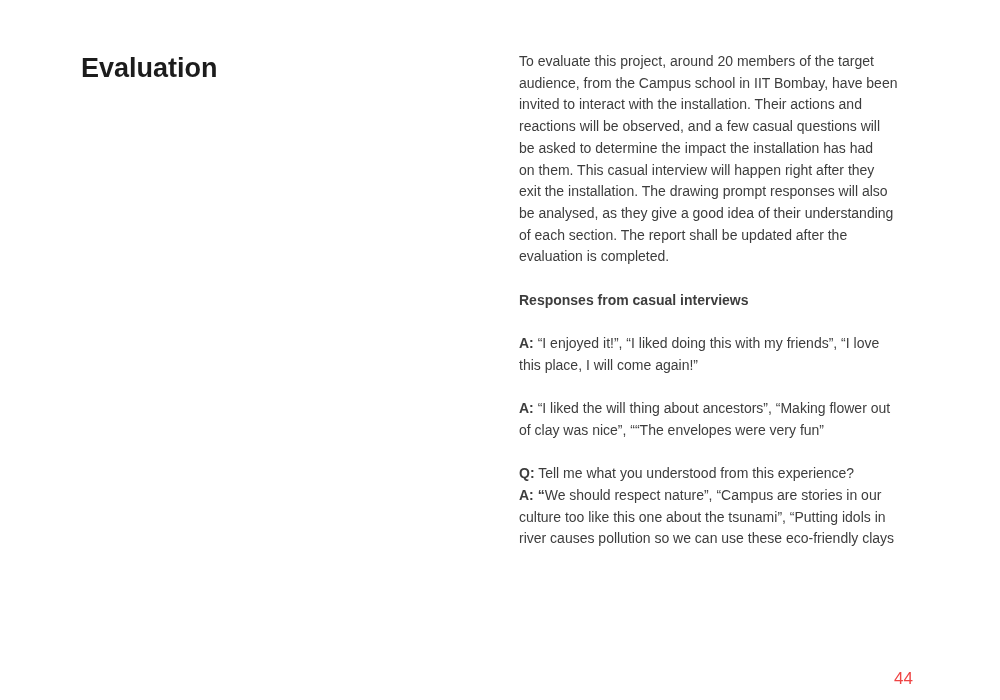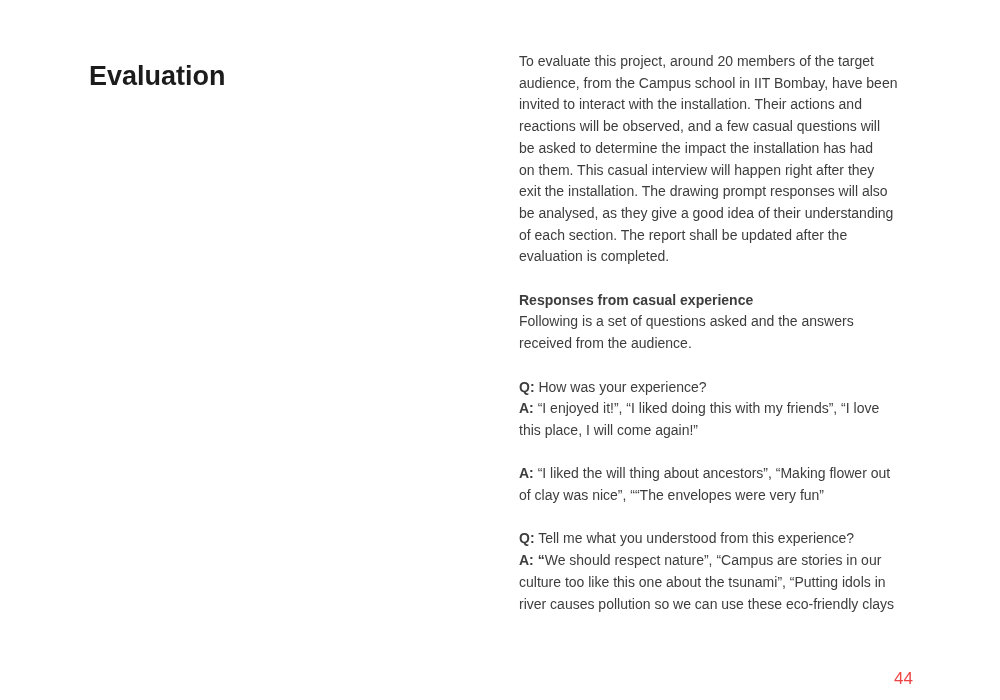--- a/index.html
+++ b/index.html
@@ -18,21 +18,21 @@
     height: 700px;
     background: #ffffff;
   }
   .left-col {
     position: absolute;
     left: 81px;
     top: 54px;
     width: 380px;
   }
   .section-title {
-    margin: 8px;
+    margin: 0;
     font-size: 27px;
     line-height: 28px;
     font-weight: 700;
     color: #1c1c1c;
   }
   .right-col {
     position: absolute;
     left: 519px;
     top: 51px;
     width: 452px;
@@ -71,27 +71,24 @@
 invited to interact with the installation. Their actions and
 reactions will be observed, and a few casual questions will
 be asked to determine the impact the installation has had
 on them. This casual interview will happen right after they
 exit the installation. The drawing prompt responses will also
 be analysed, as they give a good idea of their understanding
 of each section. The report shall be updated after the
 evaluation is completed.</p>
 
     <div class="block">
-        <p class="body bold">Responses from casual experience</p>
-        <p class="body">Following is a set of questions asked and the answers
-received from the audience.</p>
+        <p class="body bold">Responses from casual interviews</p>
       </div>
 
     <div class="block">
-        <p class="body"><b class="lbl">Q:</b><span> How was your experience?</span></p>
         <p class="body"><b class="lbl">A:</b><span> “I enjoyed it!”, “I liked doing this with my friends”, “I love
 this place, I will come again!”</span></p>
       </div>
 
     <div class="block">
         <p class="body"><b class="lbl">A:</b><span> “I liked the will thing about ancestors”, “Making flower out
 of clay was nice”, ““The envelopes were very fun”</span></p>
       </div>
 
     <div class="block">

